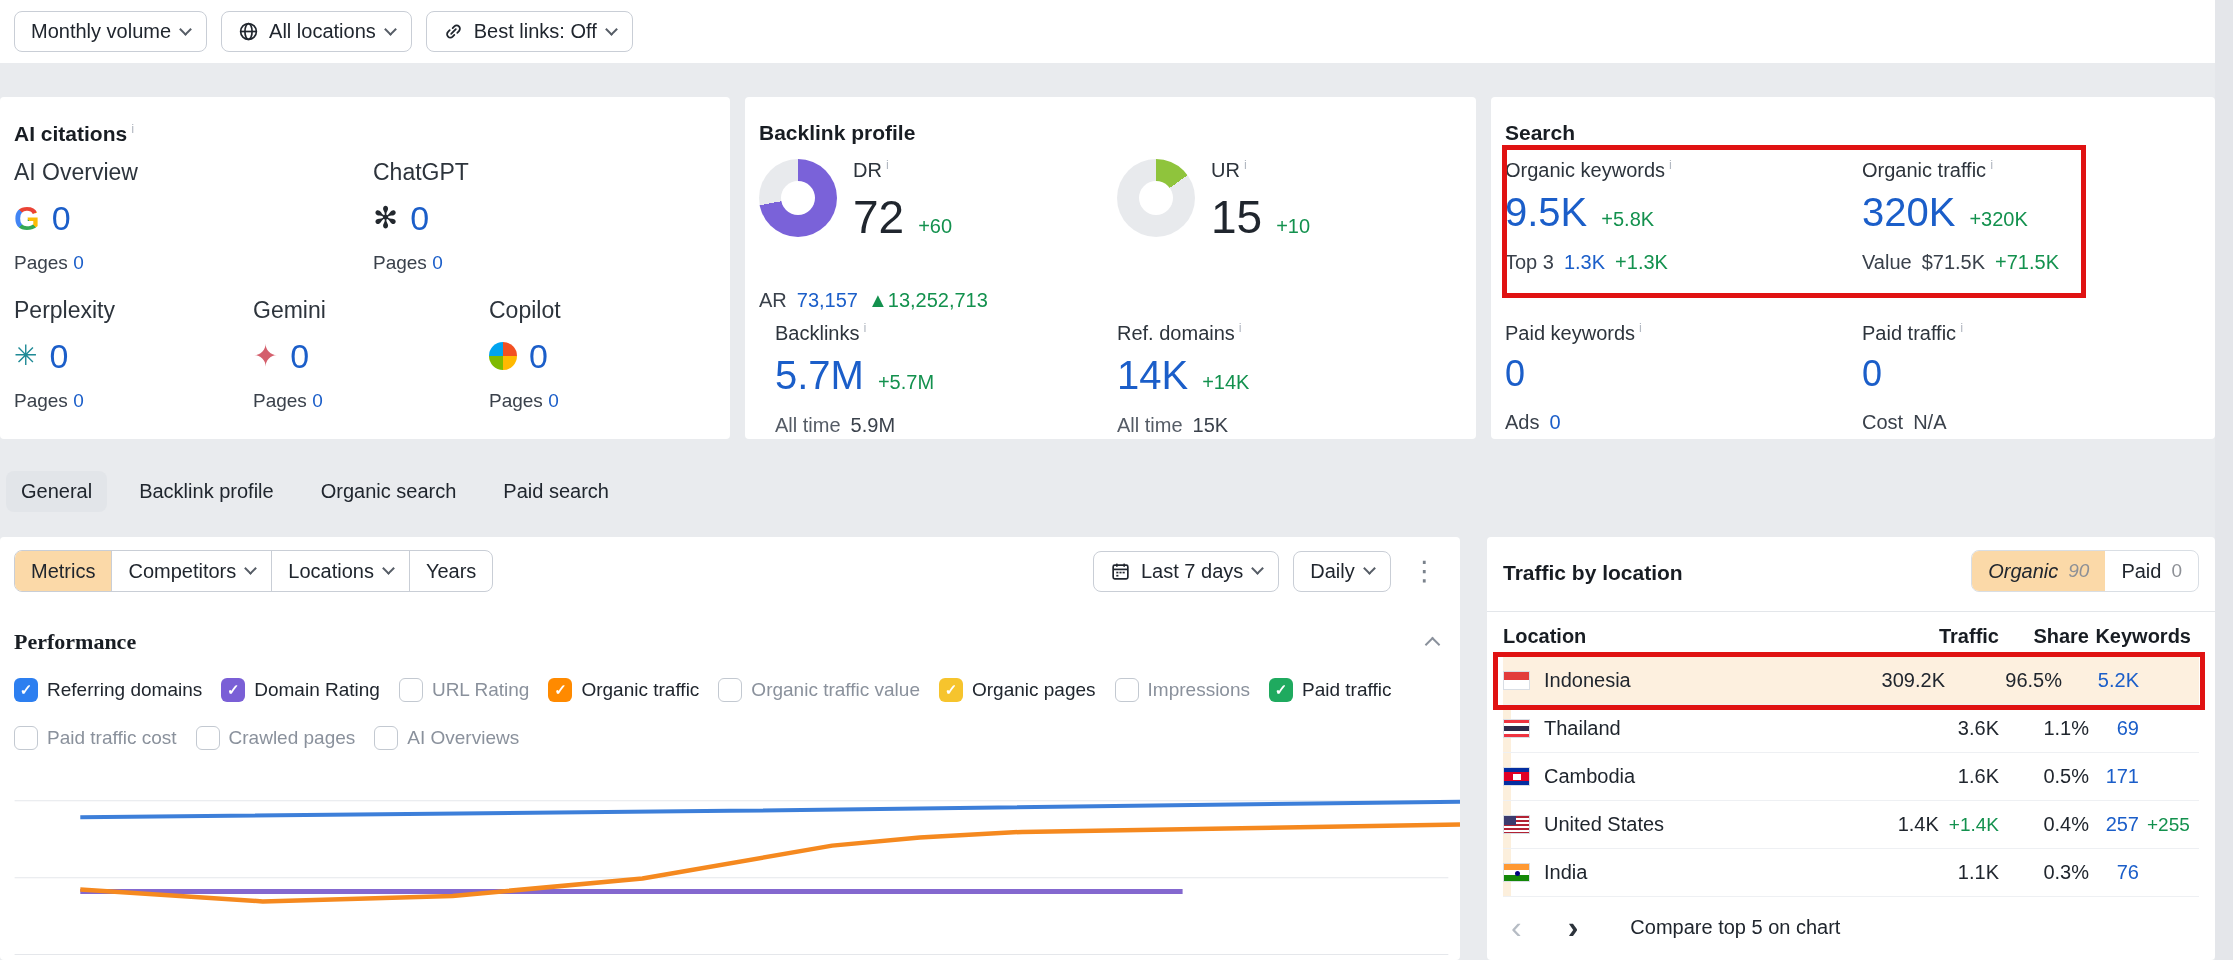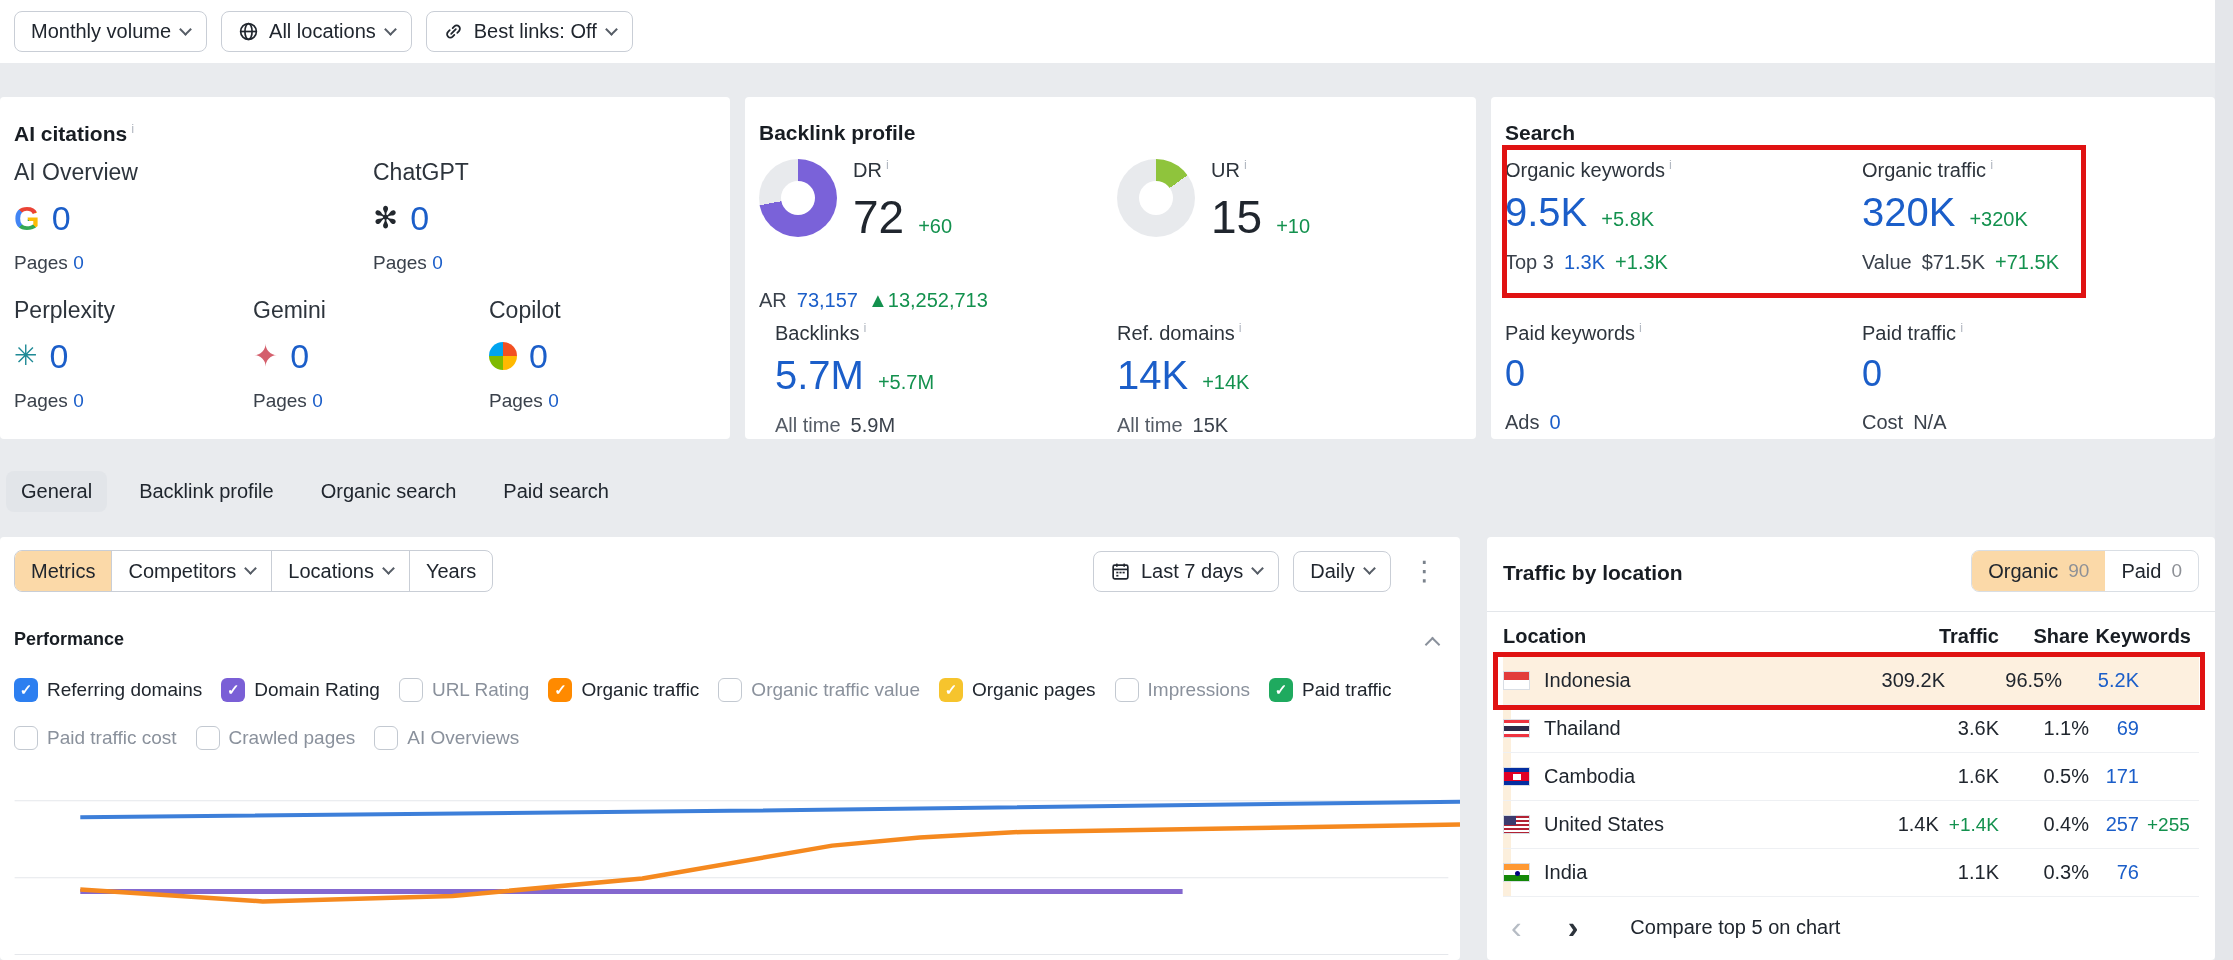--- a/index.html
+++ b/index.html
@@ -63,39 +63,39 @@
 
   
   .panel-left { position:absolute; left:0; top:537px; width:1460px; height:423px; background:#fff; border-radius:4px; }
   .seg-group { position:absolute; left:14px; top:13px; display:flex; border:1px solid #c9ced6; border-radius:8px;
                overflow:hidden; height:42px; background:#fff; }
   .seg { display:flex; align-items:center; gap:10px; padding:0 16px; font-size:20px; border-left:1px solid #c9ced6; cursor:pointer; }
   .seg:first-child { border-left:none; }
   .seg.active { background:#fbd9a8; }
   .right-controls { position:absolute; left:1093px; top:13px; display:flex; align-items:center; gap:14px; }
   .kebab { font-size:27px; color:#7a828c; padding:0 6px; cursor:pointer; line-height:42px; }
-  .perf-title { position:absolute; left:14px; top:92px; font-size:18px; font-weight:bold; color:#181d23; }
+  .perf-title { position:absolute; left:14px; top:92px; font-size:22px; font-weight:bold; color:#181d23;font-family:Liberation Serif, serif; }
   .collapse-chev { position:absolute; right:22px; top:102px; width:11px; height:11px;
                    border-right:2.5px solid #8a919c; border-bottom:2.5px solid #8a919c; transform:rotate(225deg); cursor:pointer; }
   .cb-row { position:absolute; left:14px; display:flex; align-items:center; gap:19px; height:30px; }
   #cb-row-1 { top:138px; } #cb-row-2 { top:186px; }
   .cb-item { display:flex; align-items:center; gap:9px; cursor:pointer; }
   .cb-box { width:24px; height:24px; border-radius:6px; border:1.5px solid #c3c9d1; background:#fff;
             display:flex; align-items:center; justify-content:center; font-size:15px; font-weight:bold; color:#fff; }
   .cb-box.checked { border:none; }
   .cb-label { font-size:19px; color:#8a919c; white-space:nowrap; }
   .cb-label.checked { color:#20262e; }
   #perf-chart { position:absolute; left:0; top:240px; }
 
   
   .panel-right { position:absolute; left:1487px; top:537px; width:728px; height:423px; background:#fff; border-radius:4px; }
   .tbl-title { position:absolute; left:16px; top:24px; font-size:21px; font-weight:bold; color:#181d23; }
   .toggle { position:absolute; right:16px; top:13px; display:flex; border:1px solid #d9dee4; border-radius:8px; overflow:hidden; height:42px; }
   .toggle-seg { display:flex; align-items:center; gap:10px; padding:0 16px; font-size:20px; cursor:pointer; color:#20262e; }
-  .toggle-seg.active { background:#fbd9a8; }
+  .toggle-seg.active { background:#fbd9a8;font-style:italic; }
   .toggle-count { color:#8d9096; font-size:19px; }
   .tbl-divider { position:absolute; left:0; top:74px; width:728px; border-top:1px solid #e3e6ea; }
   .tbl-header { position:absolute; left:16px; top:82px; width:696px; height:34px; display:flex; align-items:center;
                 font-size:20px; font-weight:bold; color:#181d23; }
   .col-location { flex:1; }
   .col-traffic { width:180px; text-align:right; }
   .col-share { width:90px; text-align:right; }
   .col-keywords { width:110px; text-align:right; padding-right:8px; }
   .tbl-rows { position:absolute; left:16px; top:120px; width:696px; }
   .tbl-row { display:flex; align-items:center; height:48px; border-bottom:1px solid #eef0f3; font-size:20px; cursor:pointer; }

